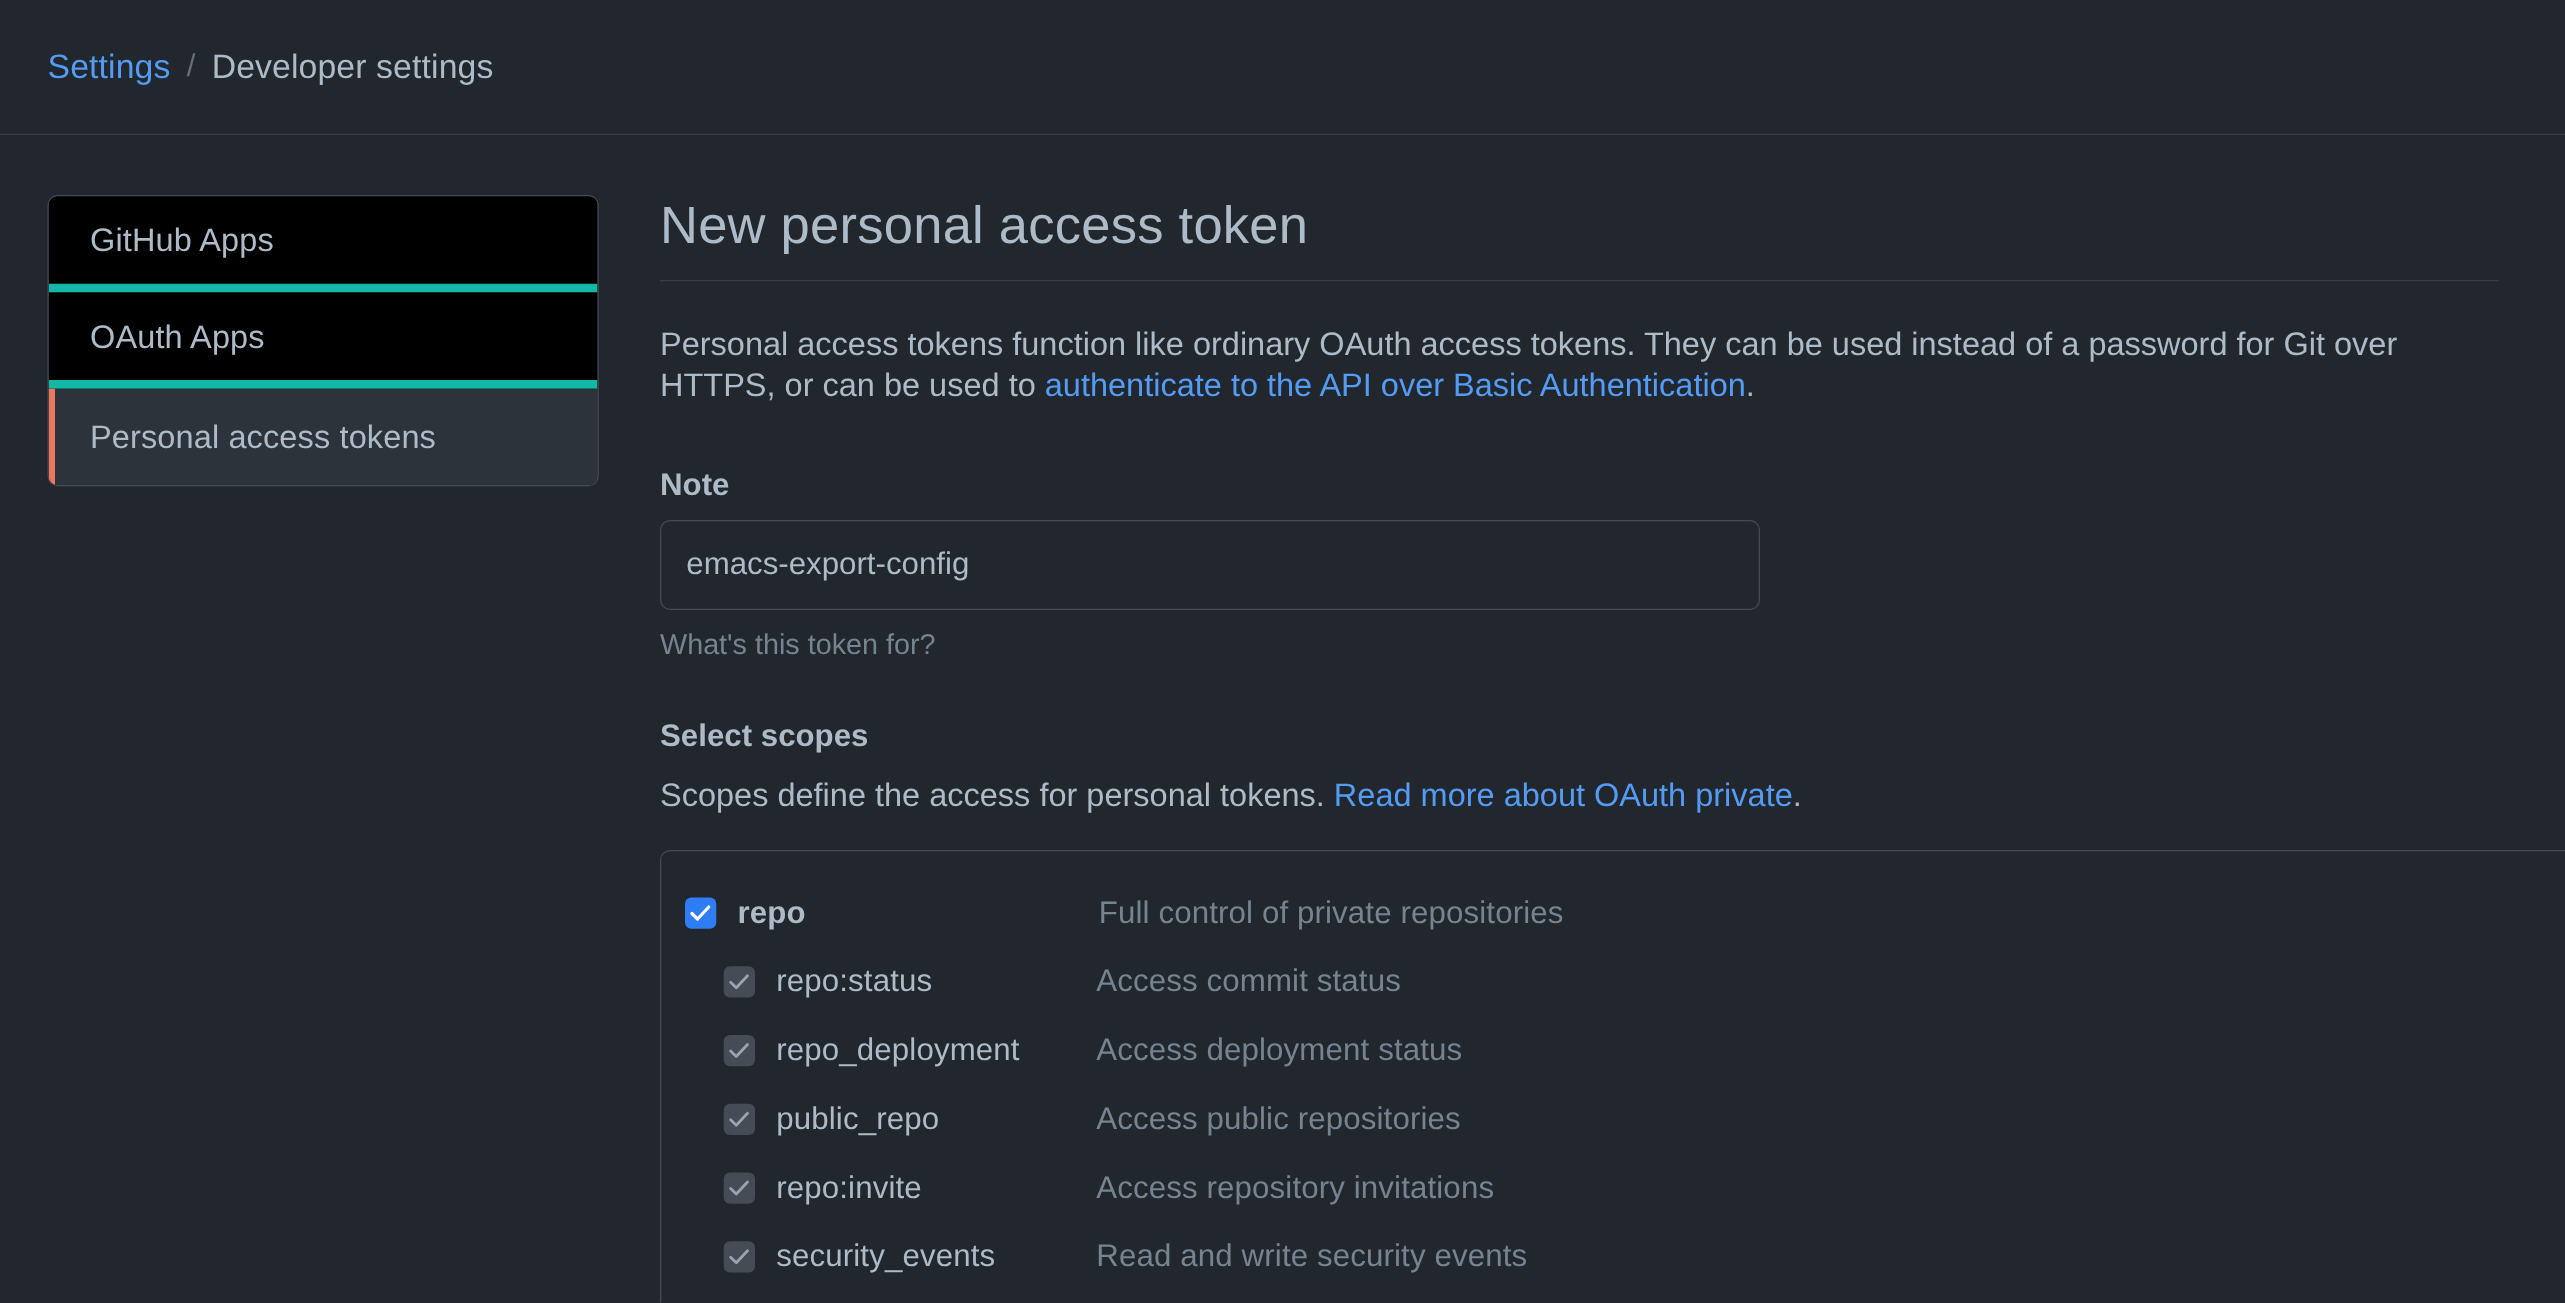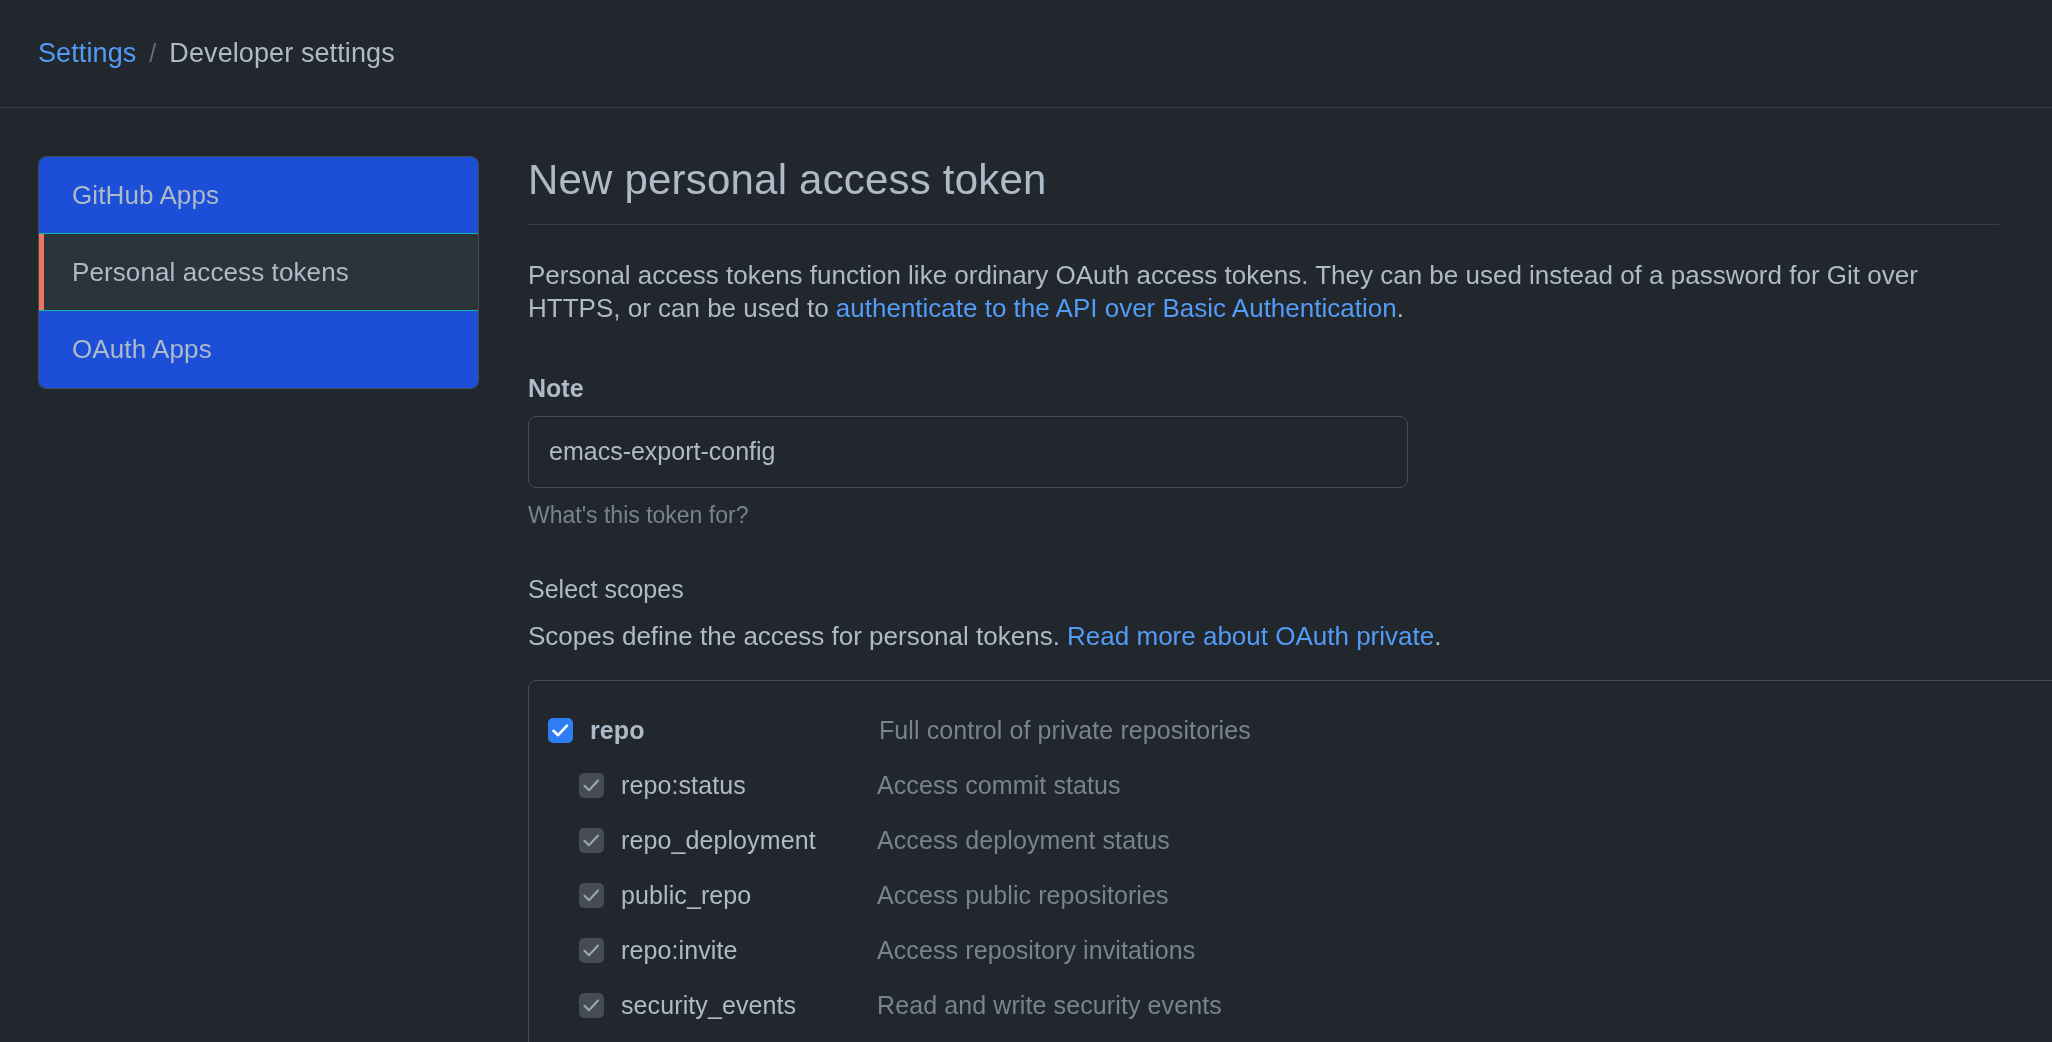--- a/index.html
+++ b/index.html
@@ -59,23 +59,23 @@
     flex: 0 0 auto;
   }
   .nav-item {
     position: relative;
     height: 77px;
     display: flex;
     align-items: center;
     padding-left: 33px;
     font-size: 26px;
     color: #adbac7;
-    border-bottom: 1px solid #14b8a6;
+    border-bottom: 7px solid #14b8a6;
     cursor: pointer;
-    background: #1d4ed8;
+    background: #000000;
     letter-spacing: .1px;
   }
   .nav-item:last-child { border-bottom: none; }
   .nav-item.selected {
     background: #2d333b;
     font-weight: 400;
   }
   .nav-item.selected::before {
     content: "";
     position: absolute;
@@ -134,21 +134,21 @@
   }
   .note-input::placeholder { color: #636e7b; }
   .help-text {
     font-size: 23px;
     color: #768390;
     margin-top: 14px;
   }
 
   .section-title {
     font-size: 25px;
-    font-weight: normal;
+    font-weight: bold;
     color: #adbac7;
     margin-top: 46px;
     margin-bottom: 0;
   }
   .section-desc {
     font-size: 26px;
     color: #adbac7;
     margin-top: 17px;
   }
 
@@ -209,26 +209,26 @@
   <span class="crumb-sep">/</span>
   <span class="crumb-current">Developer settings</span>
 </div>
 
 <div class="page">
 
   <nav class="sidebar">
     <div class="nav-item">
       <span>GitHub Apps</span>
     </div>
+    <div class="nav-item">
+      <span>OAuth Apps</span>
+    </div>
     <div class="nav-item selected">
       <span>Personal access tokens</span>
     </div>
-    <div class="nav-item">
-      <span>OAuth Apps</span>
-    </div>
   </nav>
 
   <main class="main">
 
     <h1 class="page-title">New personal access token</h1>
 
     <p class="intro"><span>Personal access tokens function like ordinary OAuth access tokens. They can be used instead of a password for Git over HTTPS, or can be used to </span><a href="#" class="inline-link">authenticate to the API over Basic Authentication</a><span>.</span></p>
 
     <label class="field-label">Note</label>
     <input class="note-input" type="text" value="emacs-export-config" style="">

